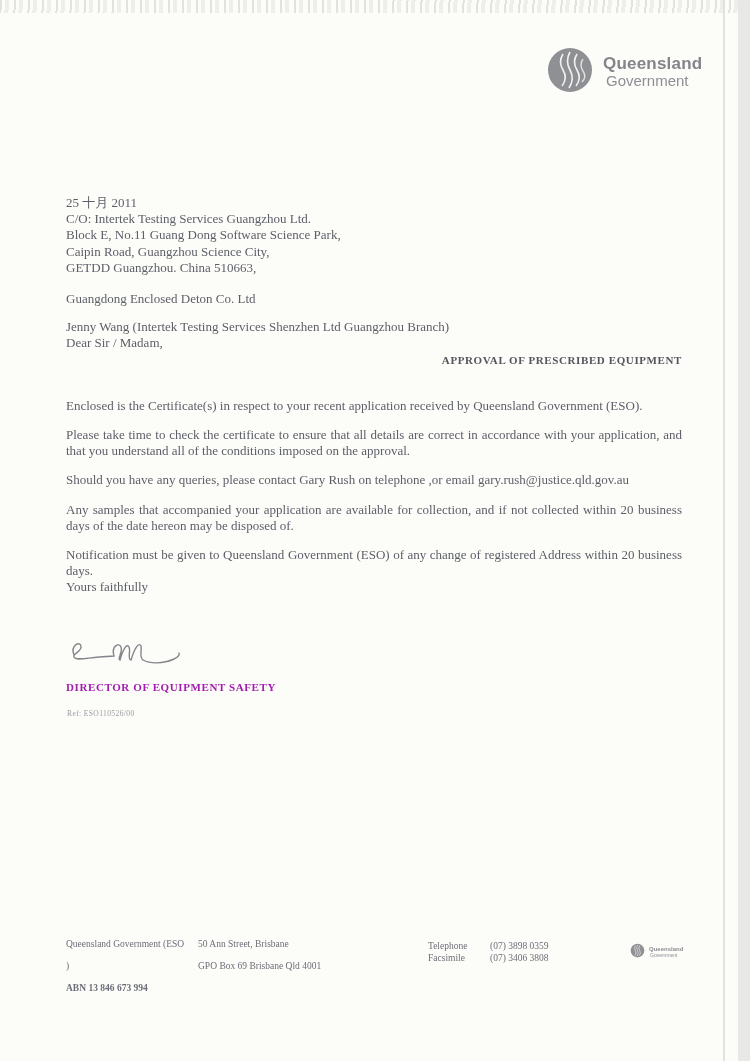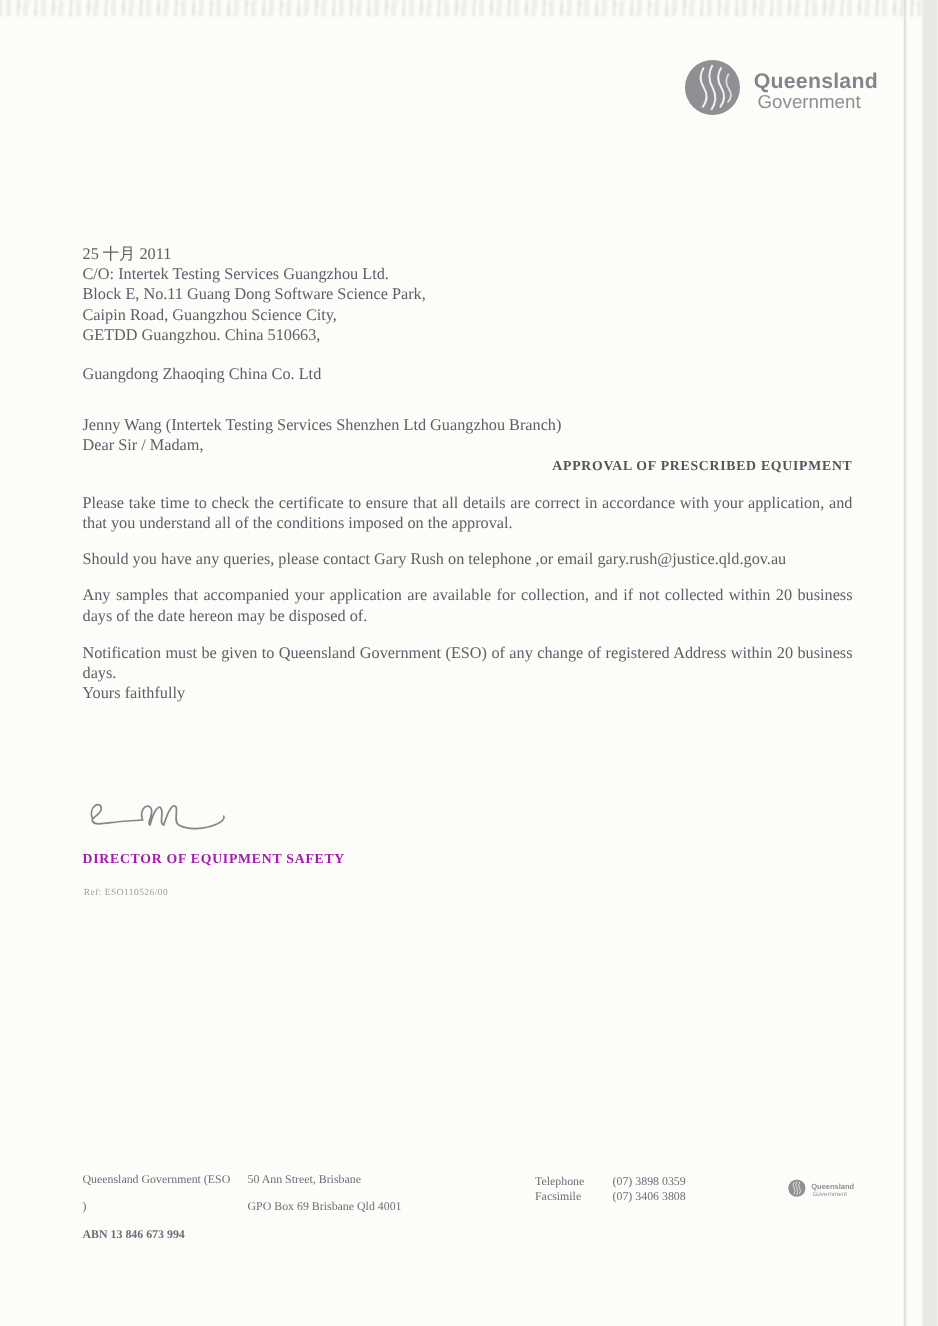--- a/index.html
+++ b/index.html
@@ -36,21 +36,21 @@
   .logo-text .l1 { font-weight:bold; font-size:17px; color:#84858b; letter-spacing:.2px; }
   .logo-text .l2 { font-size:15px; color:#8e8f94; padding-left:3px; }
 
   
   .letter-body {
     position:absolute; left:66px; top:195px; width:616px;
     font-size:13px; line-height:16.2px;
   }
   .letter-body .line { white-space:nowrap; }
   .company   { margin-top:15px; }
-  .attention { margin-top:25px; }
+  .attention { margin-top:12px; }
   .subject {
     font-weight:bold; letter-spacing:.6px;
     font-size:11px; color:#54555d;text-align:right;
   }
   .para { margin-top:13px; text-align:justify; }
   .para.first { margin-top:30px; }
   .closing { }
 
   
   .signature { position:absolute; left:66px; top:633px; }
@@ -106,27 +106,28 @@
     </span>
   </div>
 
   <div class="letter-body">
     <div class="line">25 十月  2011</div>
     <div class="line">C/O: Intertek Testing Services Guangzhou Ltd.</div>
     <div class="line">Block E, No.11 Guang Dong Software Science Park,</div>
     <div class="line">Caipin Road, Guangzhou Science City,</div>
     <div class="line">GETDD Guangzhou. China 510663,</div>
 
-    <div class="line company">Guangdong Zhaoqing China Co. Ltd</div>
+    <div class="line company">Guangdong Enclosed Deton Co. Ltd</div>
 
     <div class="line attention">Jenny Wang (Intertek Testing Services Shenzhen Ltd Guangzhou Branch)</div>
     <div class="line">Dear Sir / Madam,</div>
 
     <div class="subject">APPROVAL OF PRESCRIBED EQUIPMENT</div>
 
+    <p class="para first">Enclosed is the Certificate(s) in respect to your recent application received by Queensland Government (ESO).</p>
     <p class="para">Please take time to check the certificate to ensure that all details are correct in accordance with your application, and that you understand all of the conditions imposed on the approval.</p>
     <p class="para">Should you have any queries, please contact Gary Rush on telephone ,or email gary.rush@justice.qld.gov.au</p>
     <p class="para">Any samples that accompanied your application are available for collection, and if not collected within 20 business days of the date hereon may be disposed of.</p>
     <p class="para">Notification must be given to Queensland Government (ESO) of any change of registered Address within 20 business days.</p>
 
     <div class="closing">Yours faithfully</div>
   </div>
 
   <div class="signature">
     <svg width="130" height="40" viewBox="0 0 130 40">

